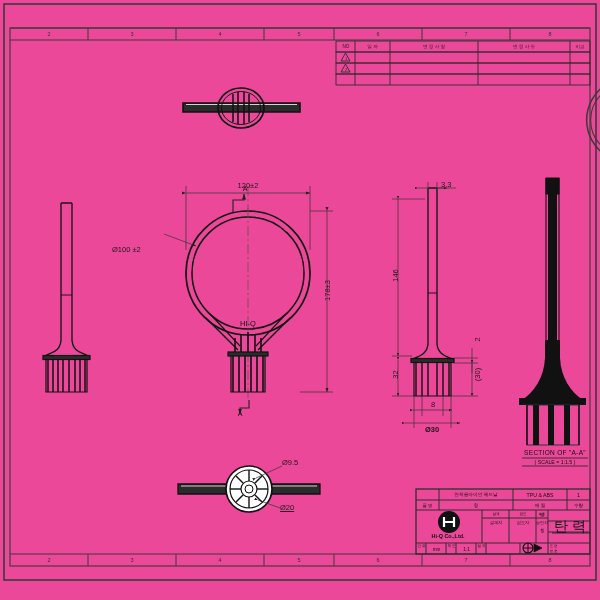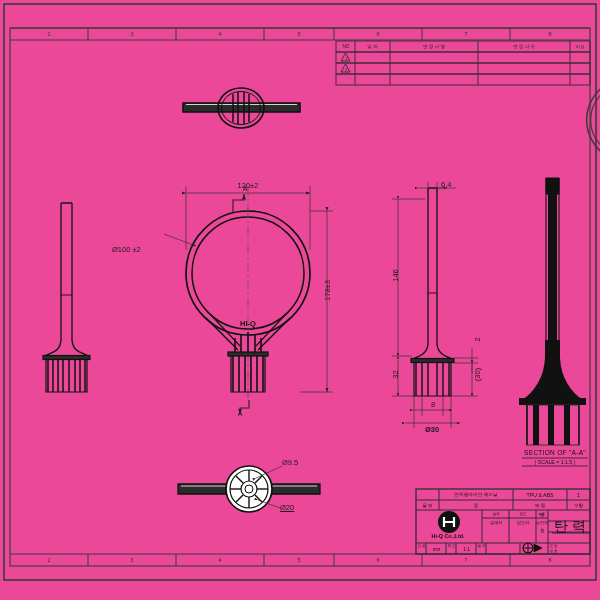--- a/index.html
+++ b/index.html
@@ -327,25 +327,25 @@
   <div style="position:absolute;left:356px;top:42px;width:33px;height:9px;text-align:center;font-size:4.6px;color:#222;line-height:9px;">일 자</div>
   <div style="position:absolute;left:391px;top:42px;width:86px;height:9px;text-align:center;font-size:4.6px;color:#222;line-height:9px;">변 경 사 항</div>
   <div style="position:absolute;left:479px;top:42px;width:90px;height:9px;text-align:center;font-size:4.6px;color:#222;line-height:9px;">변 경 사 유</div>
   <div style="position:absolute;left:571px;top:42px;width:18px;height:9px;text-align:center;font-size:4.6px;color:#222;line-height:9px;">비고</div>
   <div style="position:absolute;left:342px;top:53px;width:8px;height:9px;text-align:center;font-size:4px;color:#222;line-height:11px;">1</div>
   <div style="position:absolute;left:342px;top:64px;width:8px;height:9px;text-align:center;font-size:4px;color:#222;line-height:11px;">2</div>
 
   <div style="position:absolute;left:218px;top:181px;width:60px;text-align:center;font-size:7.5px;color:#1a1a1a;">120±2</div>
   <div style="position:absolute;left:112px;top:227px;width:60px;text-align:left;font-size:7.5px;color:#1a1a1a;margin-top:18px;">Ø100 ±2</div>
   <div style="position:absolute;left:302px;top:286px;width:50px;text-align:center;font-size:7.5px;color:#1a1a1a;transform:rotate(-90deg);transform-origin:center;">178±3</div>
-  <div style="position:absolute;left:232px;top:319px;width:32px;text-align:center;font-size:7.5px;font-weight:bold;color:#111;">HI-Q</div>
+  <div style="position:absolute;left:232px;top:319px;width:32px;text-align:center;font-size:7.5px;font-weight:normal;color:#111;">HI-Q</div>
   <div style="position:absolute;left:240px;top:185px;width:10px;text-align:center;font-size:7px;color:#111;">A</div>
   <div style="position:absolute;left:235px;top:410px;width:10px;text-align:center;font-size:7px;color:#111;">A</div>
 
-  <div style="position:absolute;left:441px;top:180px;width:30px;text-align:left;font-size:7.5px;color:#1a1a1a;">6.4</div>
+  <div style="position:absolute;left:441px;top:180px;width:30px;text-align:left;font-size:7.5px;color:#1a1a1a;">3.3</div>
   <div style="position:absolute;left:375px;top:271px;width:40px;text-align:center;font-size:7.5px;color:#1a1a1a;transform:rotate(-90deg);transform-origin:center;">146</div>
   <div style="position:absolute;left:375px;top:370px;width:40px;text-align:center;font-size:7.5px;color:#1a1a1a;transform:rotate(-90deg);transform-origin:center;">32</div>
   <div style="position:absolute;left:462px;top:335px;width:30px;text-align:center;font-size:7.5px;color:#1a1a1a;transform:rotate(-90deg);transform-origin:center;">2</div>
   <div style="position:absolute;left:459px;top:370px;width:36px;text-align:center;font-size:7.5px;color:#1a1a1a;transform:rotate(-90deg);transform-origin:center;">(30)</div>
   <div style="position:absolute;left:418px;top:400px;width:30px;text-align:center;font-size:7.5px;color:#1a1a1a;">8</div>
   <div style="position:absolute;left:412px;top:425px;width:40px;text-align:center;font-size:7.5px;color:#1a1a1a;font-weight:bold;">Ø30</div>
 
   <div style="position:absolute;left:282px;top:458px;width:40px;text-align:left;font-size:7.5px;color:#1a1a1a;">Ø9.5</div>
   <div style="position:absolute;left:280px;top:503px;width:40px;text-align:left;font-size:7.5px;color:#1a1a1a;text-decoration:underline;">Ø20</div>
 

